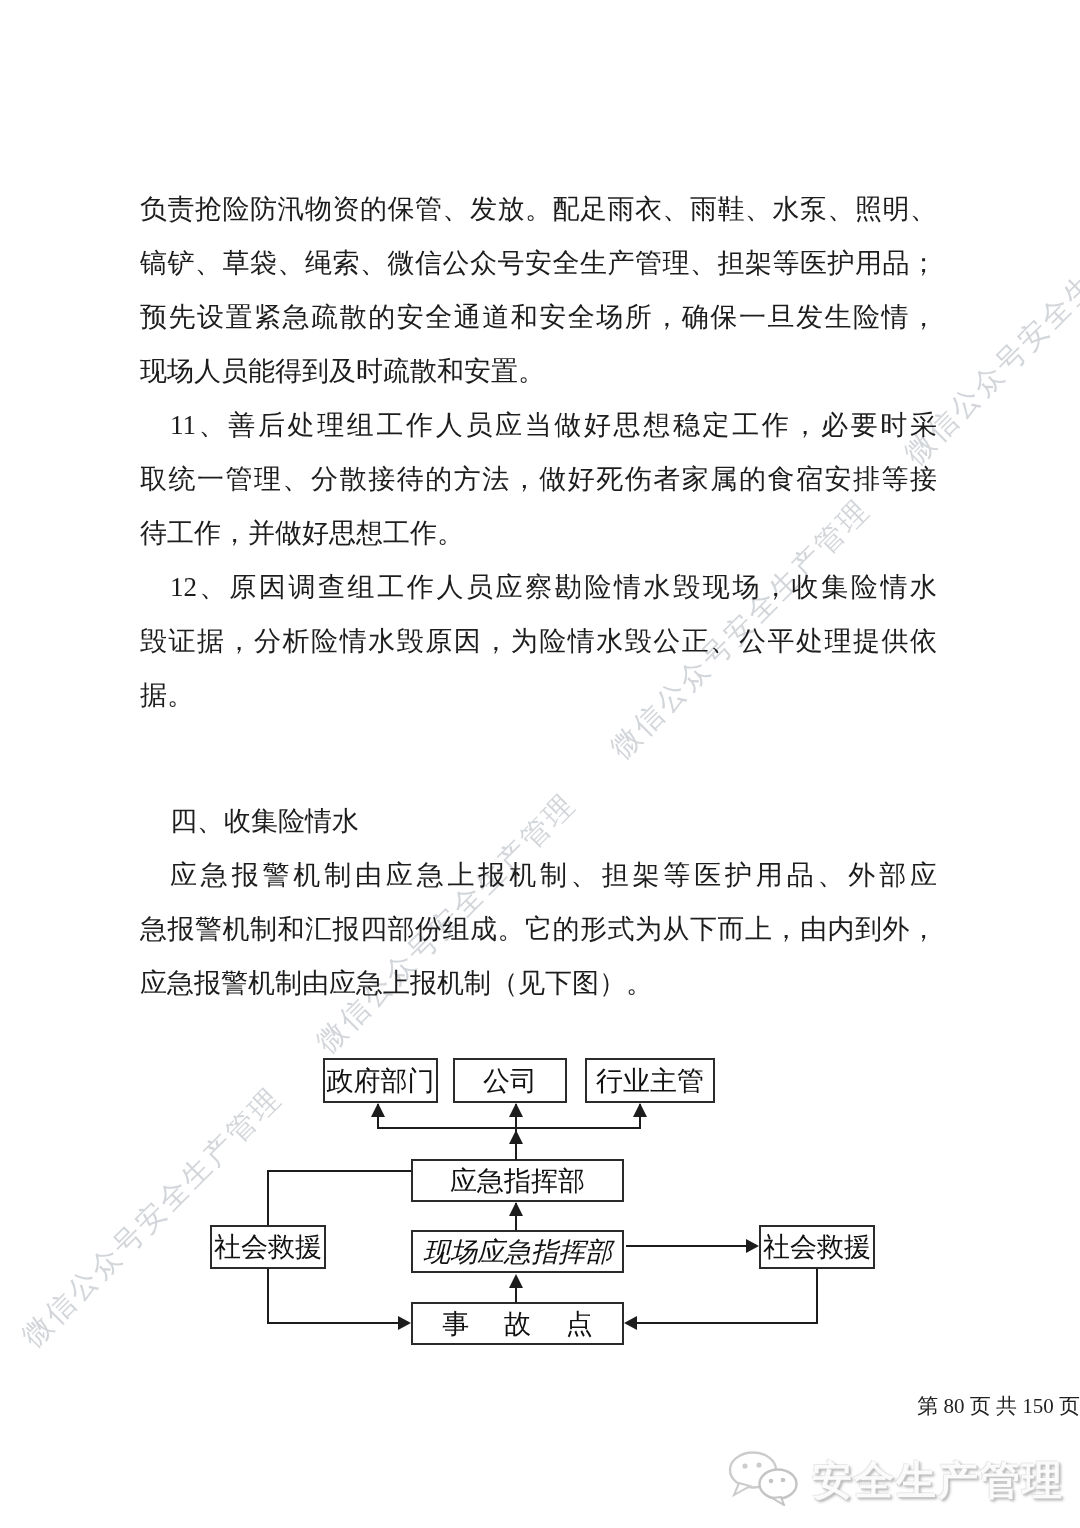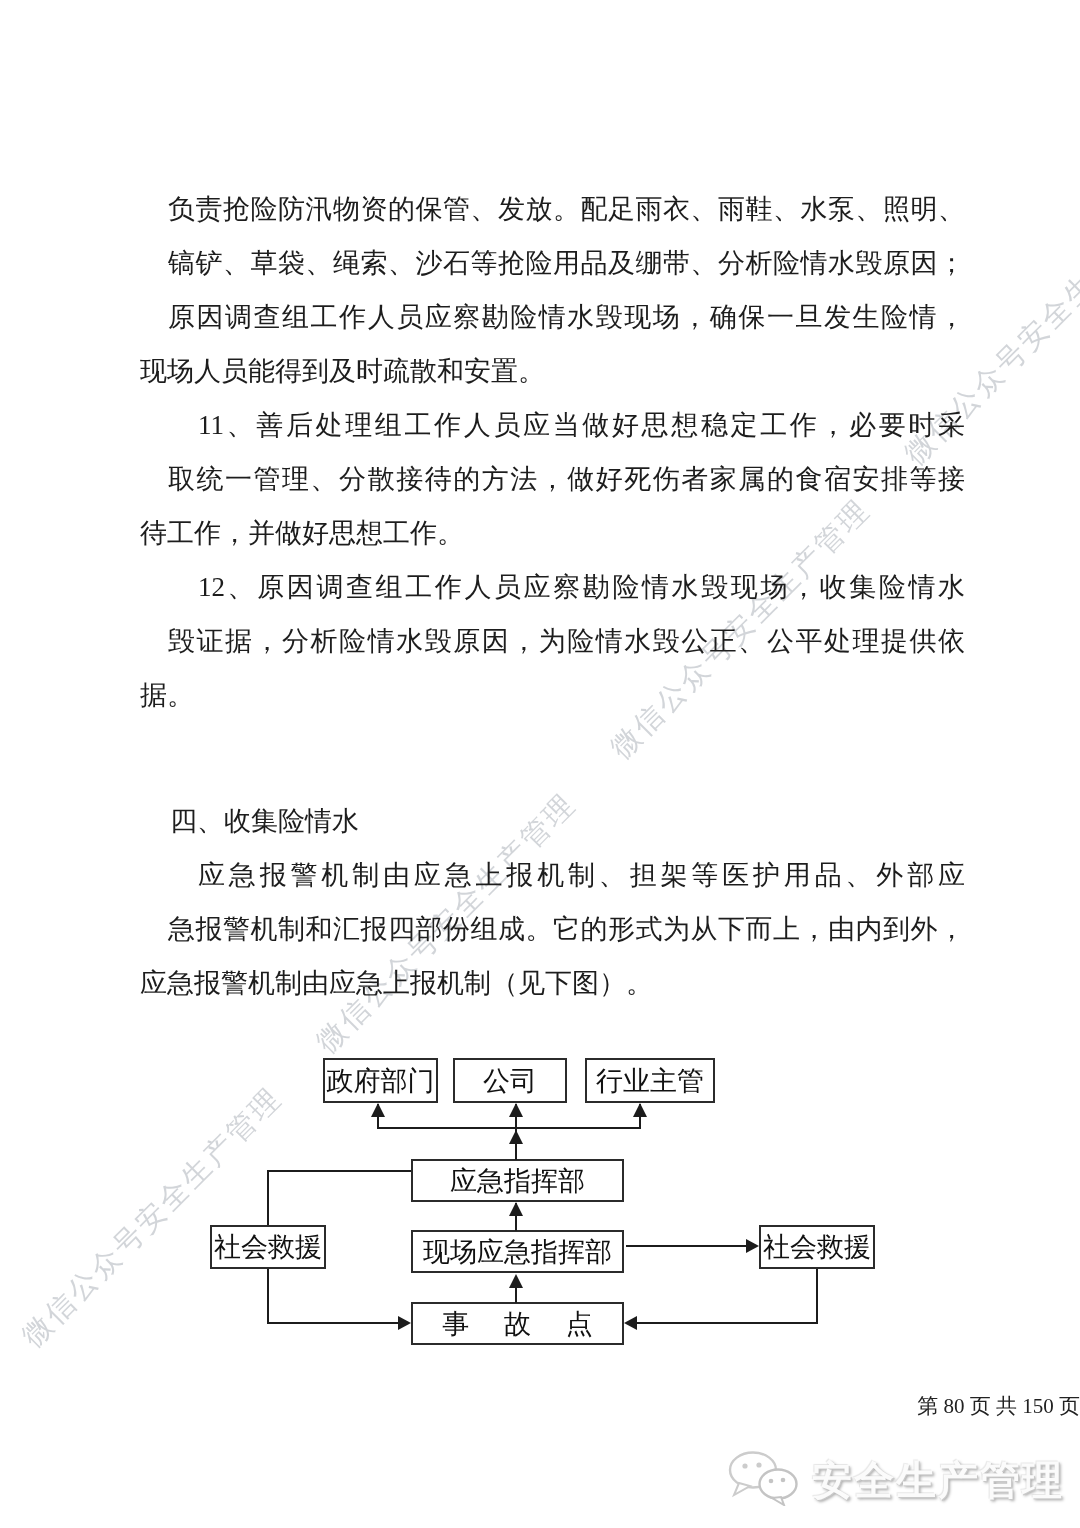--- a/index.html
+++ b/index.html
@@ -16,36 +16,36 @@
     font-size:29px;letter-spacing:3px;
     color:rgba(173,178,185,0.55);
     pointer-events:none;z-index:1;
   }
   
   .textcol{
     position:absolute;left:140px;top:182px;width:797px;
     font-size:27px;line-height:54px;color:#1d1d1d;z-index:2;
   }
   .line{width:100%;}
-  .jf{text-align:justify;text-align-last:justify;text-justify:inter-character;margin-left:28px;}
+  .jf{text-align:justify;text-align-last:justify;text-justify:inter-character;}
   .lf{text-align:left;}
   .ind{padding-left:30px;box-sizing:border-box;}
   .gap-before{margin-top:72px;}
   
   .diagram{position:absolute;left:0;top:0;width:1080px;height:1528px;z-index:3;}
   .dbox{
     position:absolute;border:2px solid #2b2b2b;background:#ffffff;
     display:flex;align-items:center;justify-content:center;
     font-size:27px;color:#111;box-sizing:border-box;white-space:nowrap;
   }
   .b-govt{left:323px;top:1058px;width:115px;height:45px;}
   .b-comp{left:453px;top:1058px;width:114px;height:45px;}
   .b-ind {left:585px;top:1058px;width:130px;height:45px;}
   .b-cmd {left:411px;top:1159px;width:213px;height:43px;}
-  .b-site{left:411px;top:1230px;width:213px;height:43px;}
+  .b-site{left:411px;top:1230px;width:213px;height:43px;font-style:italic;}
   .b-resL{left:210px;top:1225px;width:116px;height:44px;}
   .b-resR{left:759px;top:1225px;width:116px;height:44px;}
   .b-acc {left:411px;top:1302px;width:213px;height:43px;letter-spacing:14px;padding-left:14px;}
   .cline{position:absolute;background:#1c1c1c;}
   .ah{position:absolute;width:0;height:0;}
   .ah-up{border-left:7px solid transparent;border-right:7px solid transparent;border-bottom:14px solid #1c1c1c;}
   .ah-right{border-top:7px solid transparent;border-bottom:7px solid transparent;border-left:13px solid #1c1c1c;}
   .ah-left{border-top:7px solid transparent;border-bottom:7px solid transparent;border-right:13px solid #1c1c1c;}
   
   .pagenum{
@@ -65,22 +65,22 @@
     margin-left:8px;
   }
 </style>
 </head>
 <body>
 
 <div class="watermark">微信公众号安全生产管理　　微信公众号安全生产管理　　微信公众号安全生产管理　　微信公众号安全生产管理</div>
 
 <div class="textcol">
   <div class="line jf">负责抢险防汛物资的保管、发放。配足雨衣、雨鞋、水泵、照明、</div>
-  <div class="line jf">镐铲、草袋、绳索、沙石等抢险用品及绷带、分析险情水毁原因；</div>
-  <div class="line jf">原因调查组工作人员应察勘险情水毁现场，确保一旦发生险情，</div>
+  <div class="line jf">镐铲、草袋、绳索、微信公众号安全生产管理、担架等医护用品；</div>
+  <div class="line jf">预先设置紧急疏散的安全通道和安全场所，确保一旦发生险情，</div>
   <div class="line lf">现场人员能得到及时疏散和安置。</div>
   <div class="line jf ind">11、善后处理组工作人员应当做好思想稳定工作，必要时采</div>
   <div class="line jf">取统一管理、分散接待的方法，做好死伤者家属的食宿安排等接</div>
   <div class="line lf">待工作，并做好思想工作。</div>
   <div class="line jf ind">12、原因调查组工作人员应察勘险情水毁现场，收集险情水</div>
   <div class="line jf">毁证据，分析险情水毁原因，为险情水毁公正、公平处理提供依</div>
   <div class="line lf">据。</div>
   <div class="line lf ind gap-before">四、收集险情水</div>
   <div class="line jf ind">应急报警机制由应急上报机制、担架等医护用品、外部应</div>
   <div class="line jf">急报警机制和汇报四部份组成。它的形式为从下而上，由内到外，</div>

